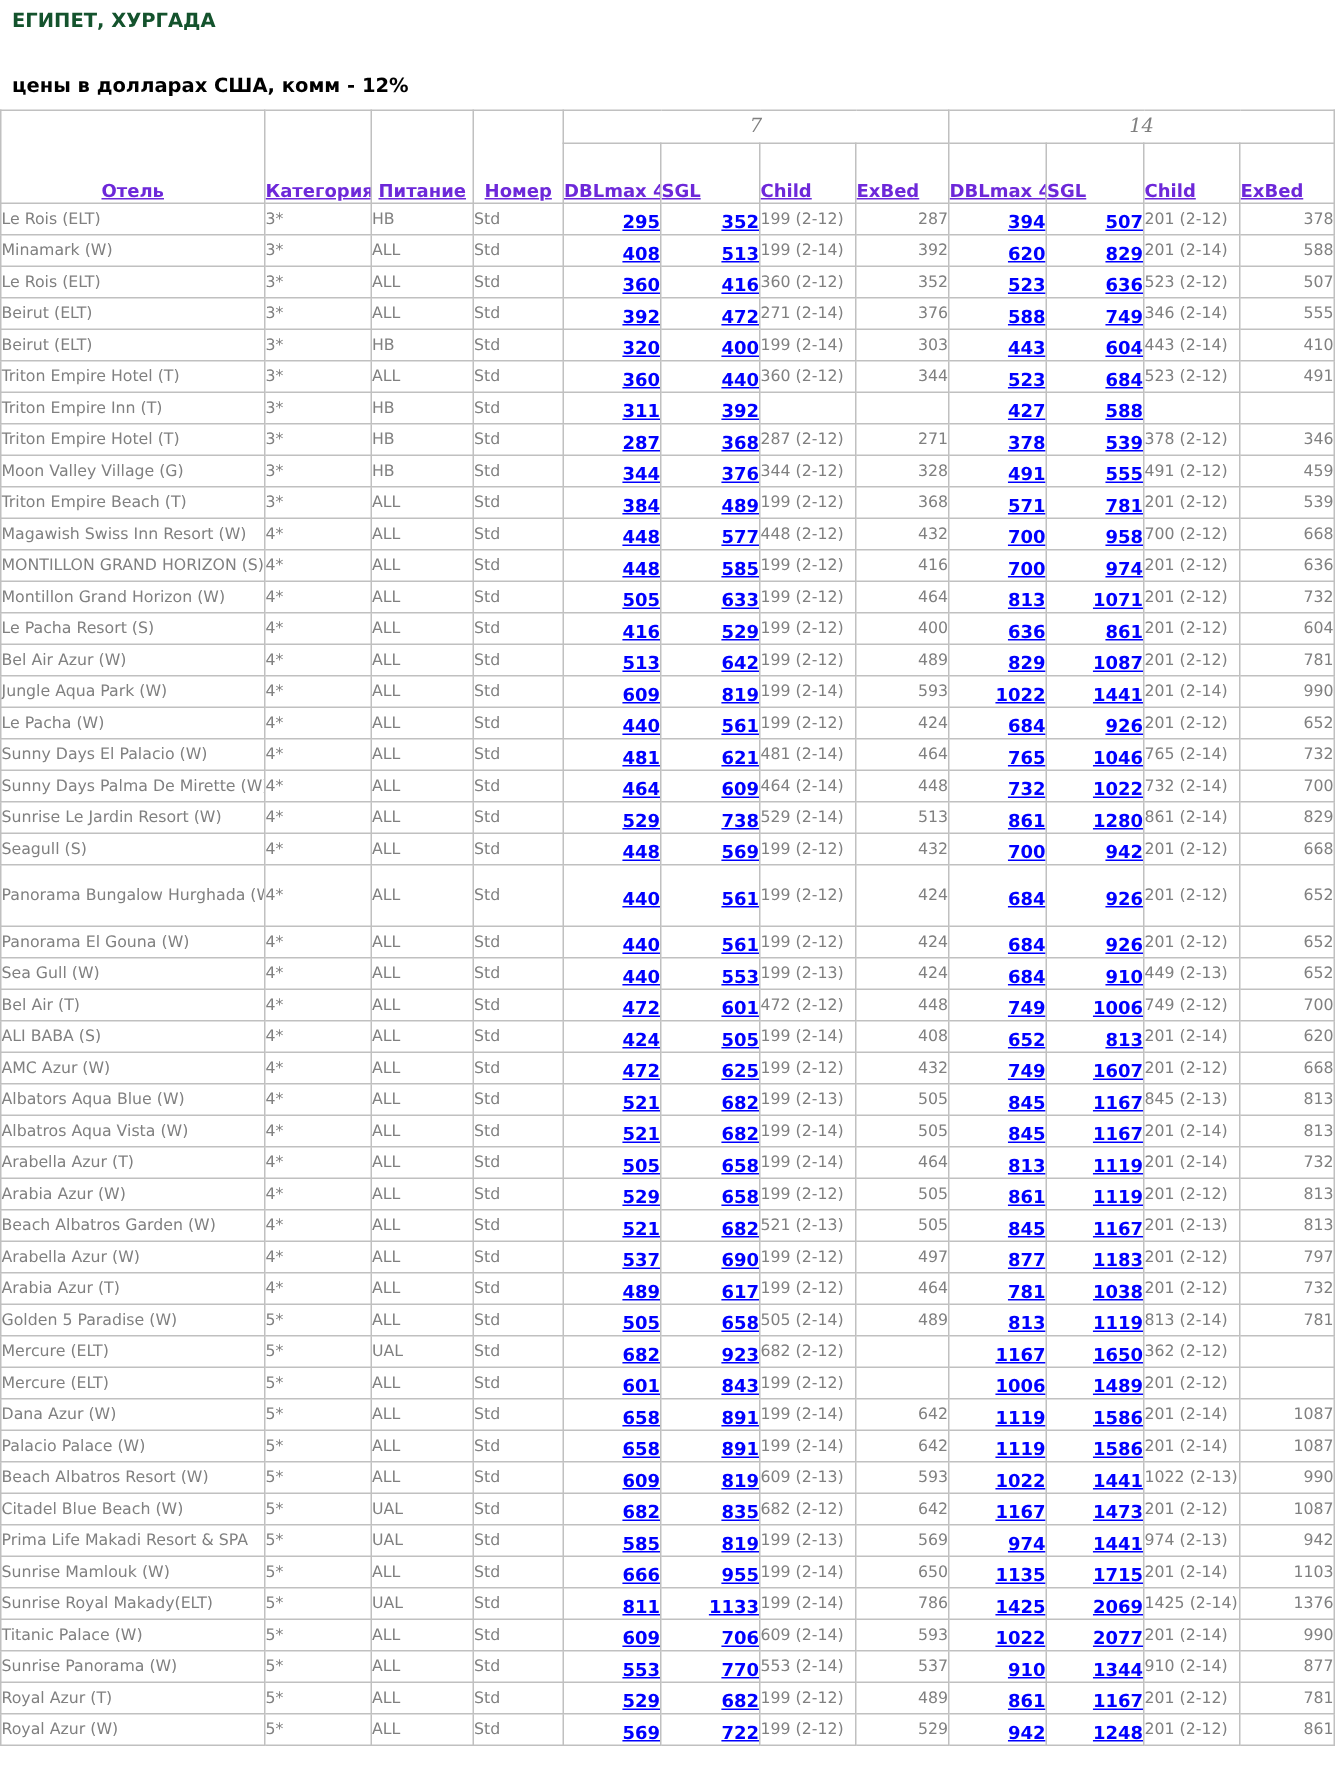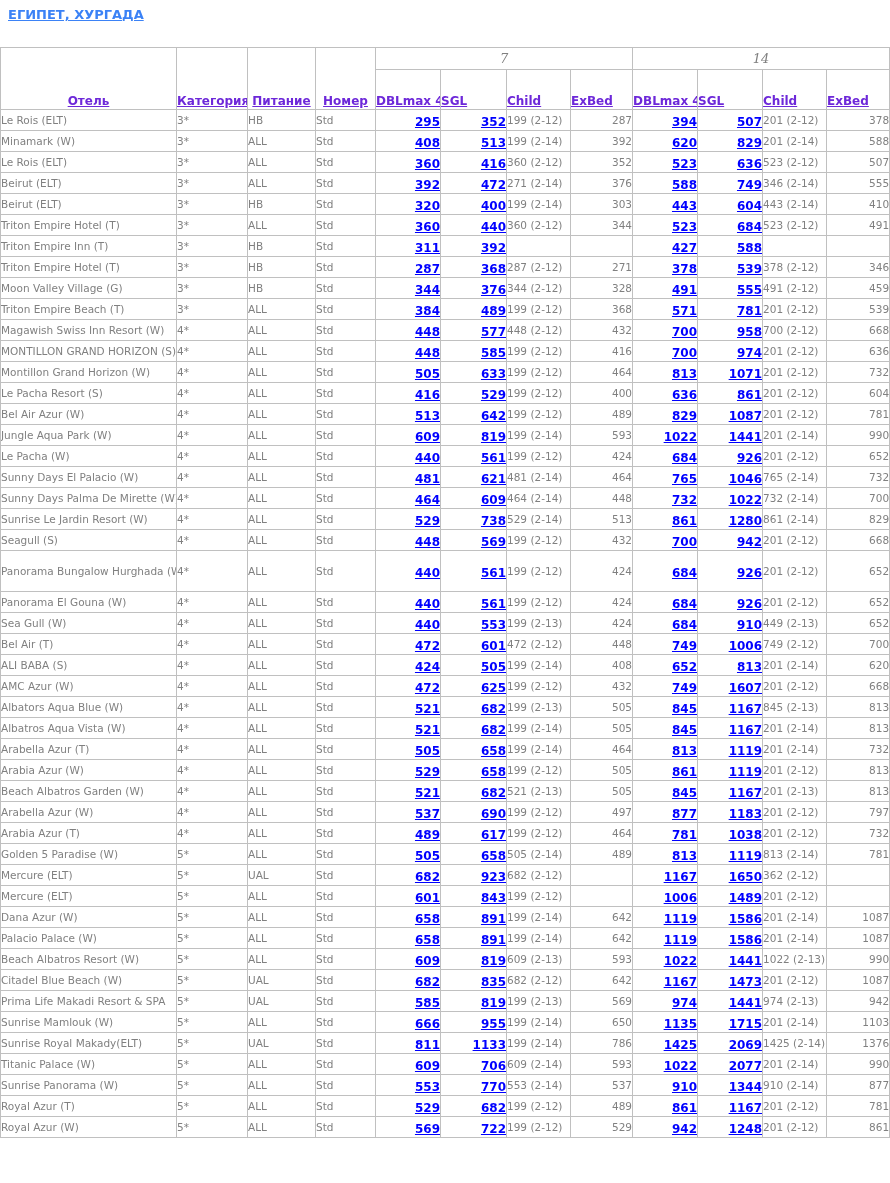--- a/index.html
+++ b/index.html
@@ -4,22 +4,22 @@
 <style>
   * { box-sizing: border-box; }
   body {
     margin: 0;
     background: #ffffff;
     font-family: "DejaVu Sans", "Liberation Sans", sans-serif;
     width: 890px;
   }
   .titles { padding: 7px 0 0 8px; }
   .page-title {
-    font-weight: bold; font-size: 13px; color: #3b82f6;
-    margin: 0 0 24px 0; line-height: 16px; text-decoration: underline;
+    font-weight: bold; font-size: 13px; color: #14532d;
+    margin: 0 0 24px 0; line-height: 16px;
   }
   .date-line, .price-line {
     font-weight: bold; font-size: 13px; color: #000; line-height: 21px;
   }
   table.price-table {
     border-collapse: collapse; table-layout: fixed;
     width: 889px; margin-top: 5px;
   }
   .price-table td {
     border: 1px solid #c0c0c0; overflow: hidden;
@@ -52,20 +52,21 @@
     font-size: 12px; cursor: pointer;
   }
   .c-child { color: #808080; font-size: 10.5px; padding-left: 2px; }
   .c-exbed { color: #808080; font-size: 10.5px; text-align: right; padding-right: 3px; }
 </style>
 </head>
 <body>
 
 <div class="titles">
   <div class="page-title">ЕГИПЕТ, ХУРГАДА</div>
+  <div class="price-line">цены в долларах США, комм - 12%</div>
 </div>
 
 <table class="price-table">
   <colgroup>
     <col style="width:176px">
       <col style="width:71px">
       <col style="width:68px">
       <col style="width:60px">
     <col style="width:65px">
       <col style="width:66px">

